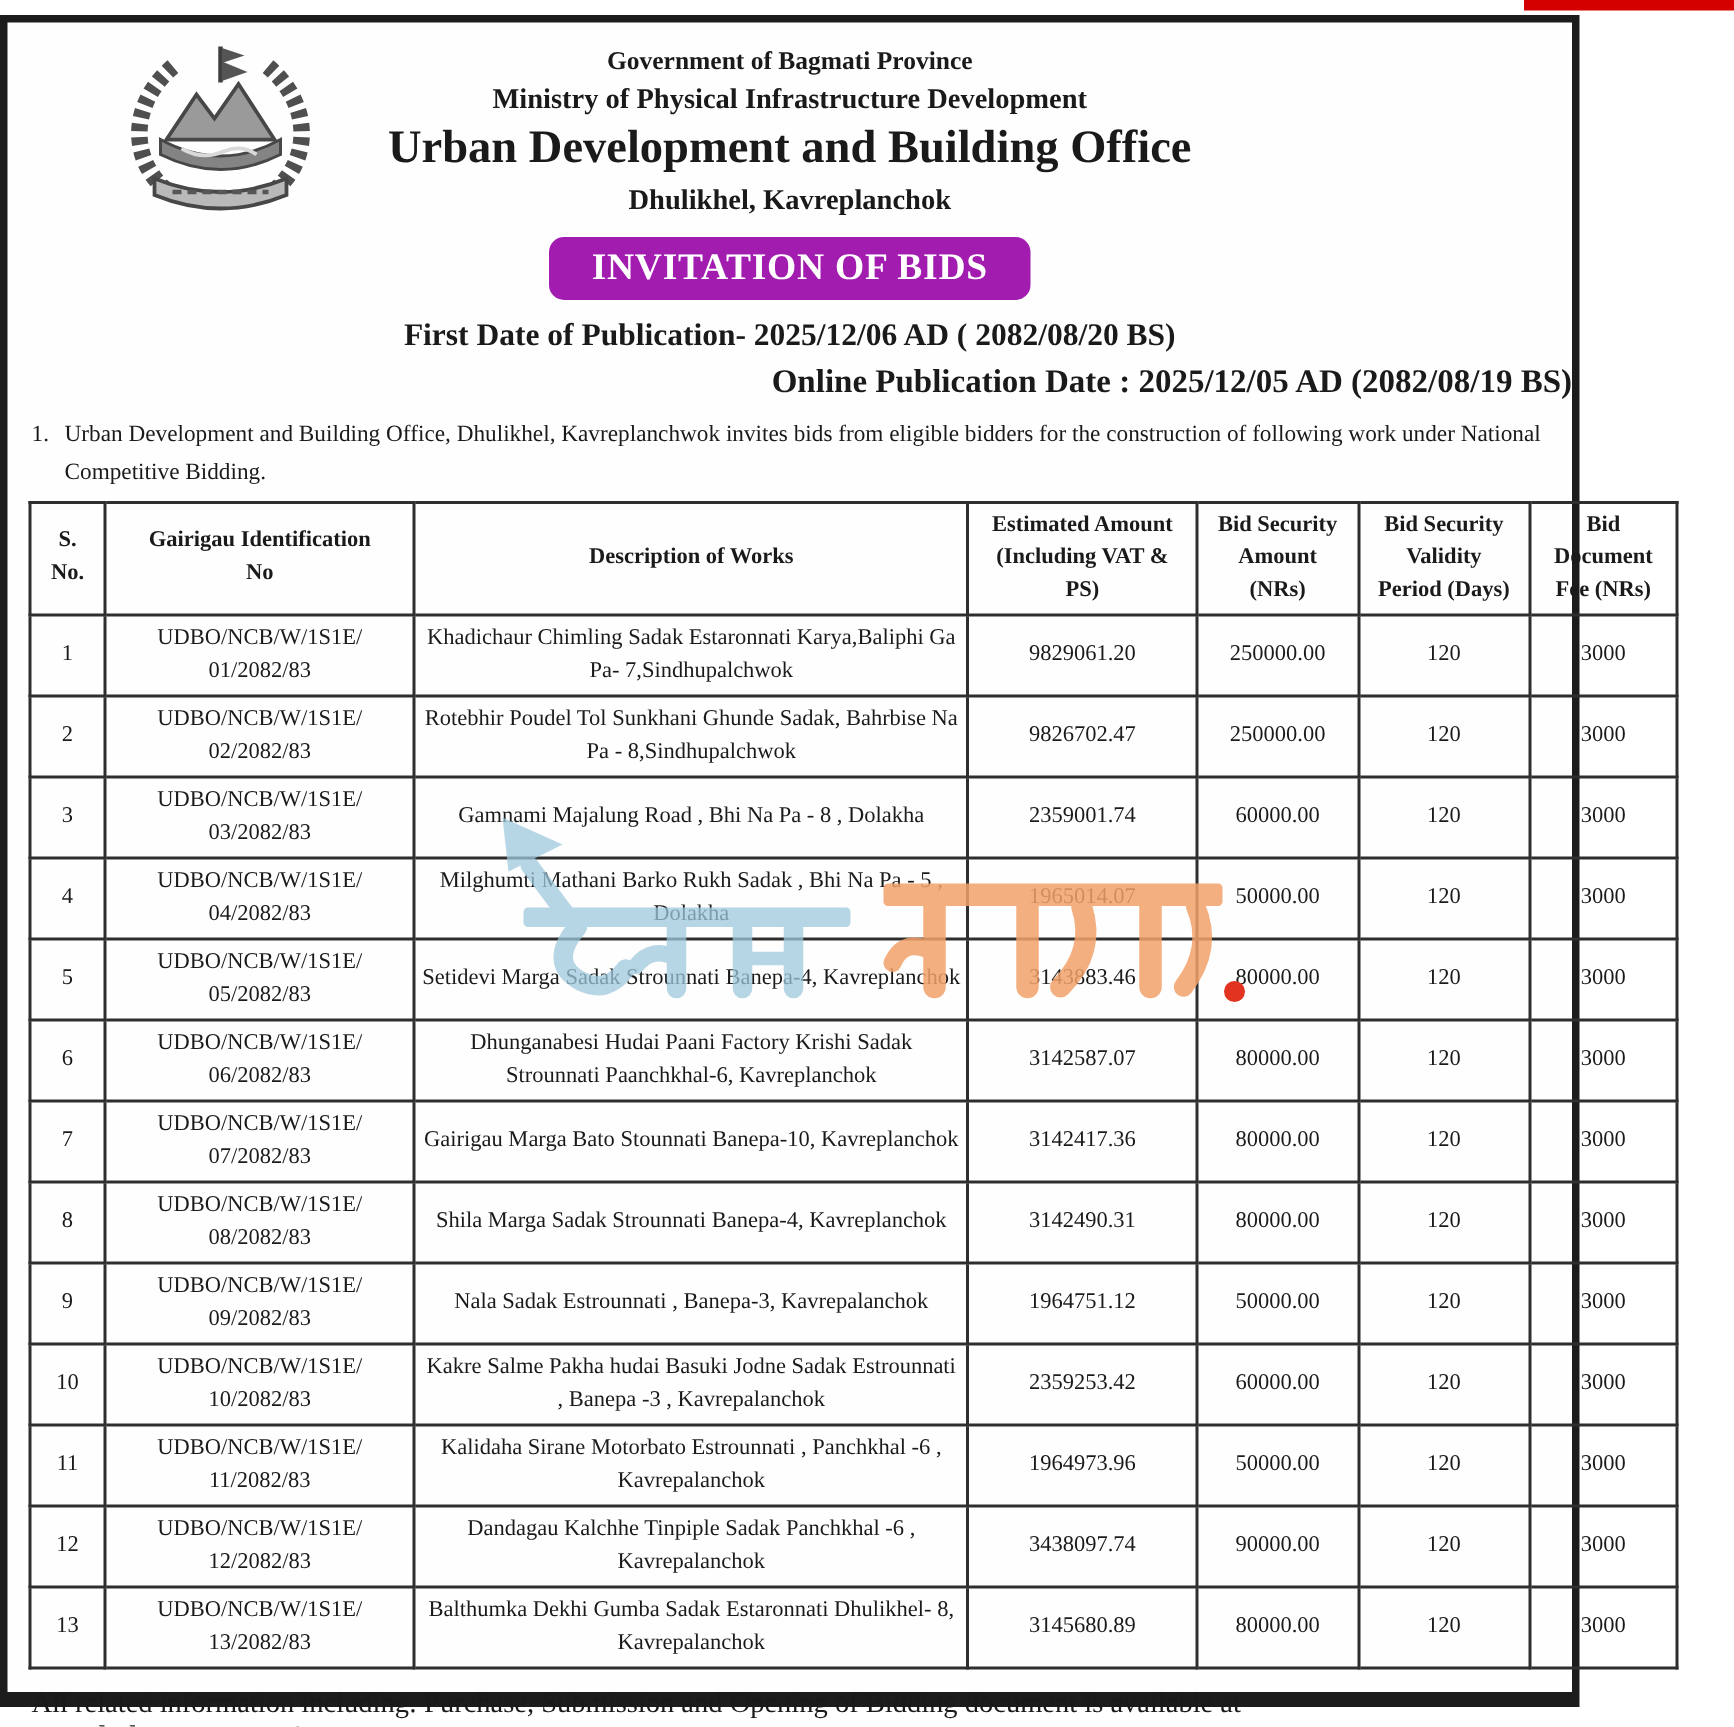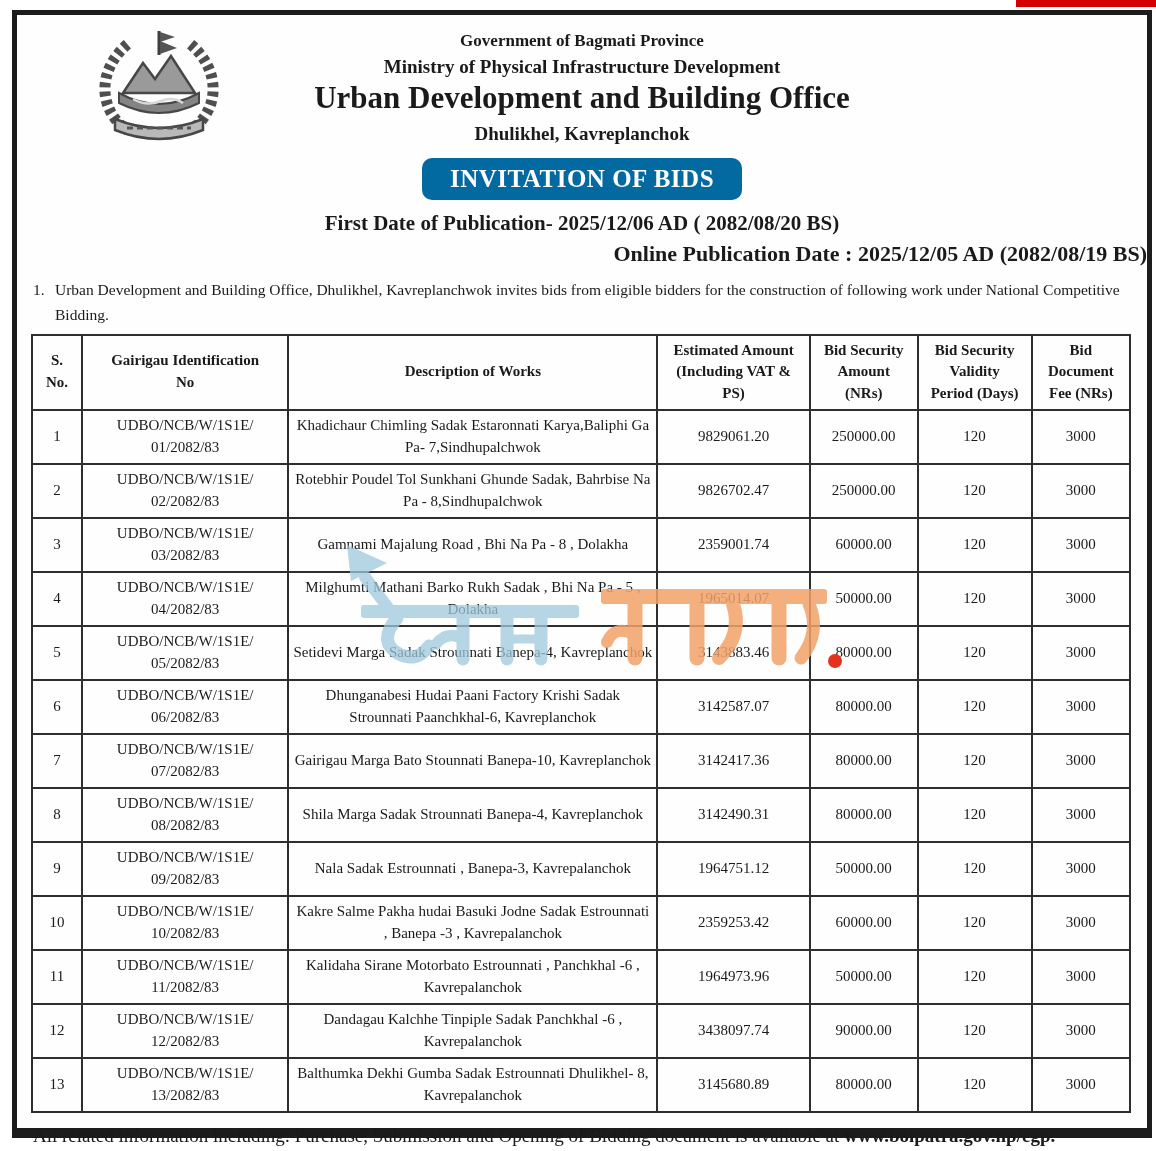--- a/index.html
+++ b/index.html
@@ -2,32 +2,32 @@
 <html><head>
 <meta charset="utf-8">
 <style>
   html,body{margin:0;padding:0;}
   body{
     width:1156px;height:1151px;position:relative;background:#ffffff;
     font-family:"Liberation Serif", serif;color:#1a1a1a;overflow:hidden;
   }
   .red-bar{position:absolute;top:0;left:1016px;width:140px;height:7px;background:#d40000;}
   .page{
-    position:absolute;left:12px;top:10px;width:1140px;height:1128px;
+    position:absolute;left:0;top:10px;width:1053px;height:1128px;
     border:5px solid #1c1c1c;border-bottom-width:10px;box-sizing:border-box;background:#fefefe;
   }
   .content{position:relative;width:100%;height:100%;}
   .emblem{position:absolute;left:76px;top:14px;width:132px;height:122px;}
   .header{ text-align:center;padding-top:16px; }
   .h-govt{font-size:17px;font-weight:bold;}
   .h-ministry{font-size:19px;font-weight:bold;margin-top:5px;}
   .h-office{font-size:31px;font-weight:bold;margin-top:2px;}
   .h-loc{font-size:19px;font-weight:bold;margin-top:7px;}
   .badge{
-    display:inline-block;background:#0369a1;color:#ffffff;font-size:25px;font-weight:bold;
+    display:inline-block;background:#a21caf;color:#ffffff;font-size:25px;font-weight:bold;
     padding:7px 28px;border-radius:10px;margin-top:13px;letter-spacing:.5px;
   }
   .pub1{font-size:21px;font-weight:bold;margin-top:11px;}
   .pub2{font-size:22px;font-weight:bold;margin-top:5px;text-align:right;}
   .intro{
     margin:11px 18px 6px 16px;font-size:15.5px;line-height:1.6;
     display:flex;align-items:flex-start;
   }
   .intro .num{flex:0 0 22px;}
   .intro .body{flex:1;}
@@ -234,21 +234,21 @@
             <td>Dandagau Kalchhe Tinpiple Sadak Panchkhal -6 , Kavrepalanchok</td>
             <td>3438097.74</td>
             <td>90000.00</td>
             <td>120</td>
             <td>3000</td>
           </tr>
           <tr>
             <td>13</td>
             <td>UDBO/NCB/W/1S1E/
 13/2082/83</td>
-            <td>Balthumka Dekhi Gumba Sadak Estrounnati Dhulikhel- 8, Kavrepalanchok</td>
+            <td>Balthumka Dekhi Gumba Sadak Estaronnati Dhulikhel- 8, Kavrepalanchok</td>
             <td>3145680.89</td>
             <td>80000.00</td>
             <td>120</td>
             <td>3000</td>
           </tr>
         </tbody>
     </table>
 
     <div class="watermark">
       <svg width="520" height="136" viewBox="0 0 520 136" xmlns="http://www.w3.org/2000/svg">

